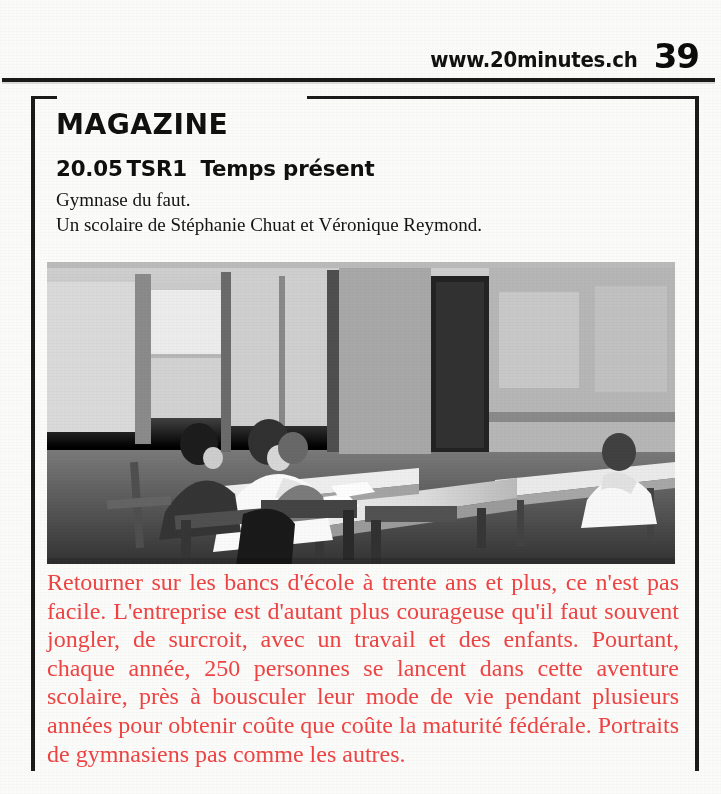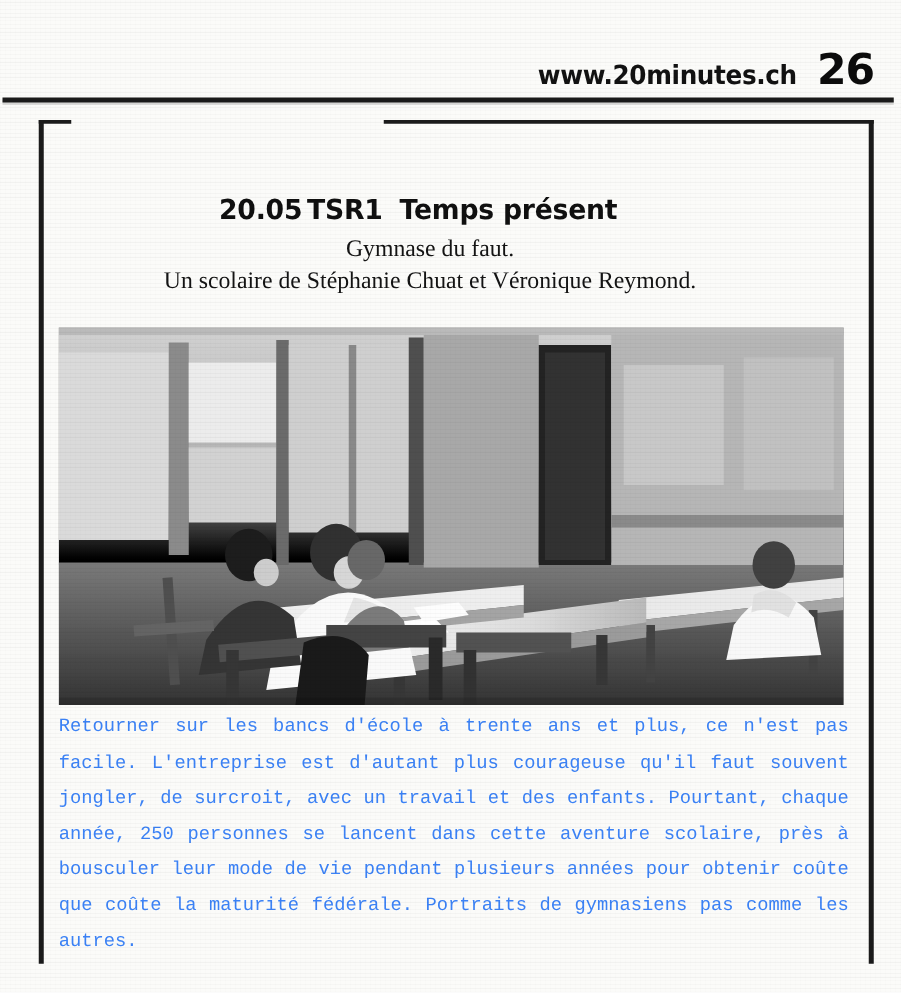--- a/index.html
+++ b/index.html
@@ -92,23 +92,22 @@
     letter-spacing: 0.5px;
     color: #111;
     transform: scaleX(0.97);
     transform-origin: left center;
     line-height: 36px;
   }
   
   .article {
     position: absolute;
     top: 156px;
-    left: 29px;
+    left: 56px;
     width: 630px;
-    text-align: center;
   }
   .headline {
     font-family: "DejaVu Sans", sans-serif;
     font-weight: bold;
     font-size: 22px;
     letter-spacing: -0.2px;
     color: #101010;
     margin: 0 0 6px 0;
     transform: scaleX(0.97);
     transform-origin: left center;
@@ -133,54 +132,57 @@
     overflow: hidden;
     filter: grayscale(100%) contrast(108%);
   }
   .photo svg { display: block; }
   
   .body-copy {
     position: absolute;
     top: 568px;
     left: 47px;
     width: 632px;
-    font-family: Liberation Mono, monospace;
-    font-size: 15px;
+    font-family: Liberation Serif, serif;
+    font-size: 24px;
     line-height: 28.6px;
     text-align: justify;
-    color: #3b82f6;
+    color: #ef4444;
   }
   .body-copy p { margin: 0; }
   
   .grain {
     position: absolute;
     inset: 0;
     pointer-events: none;
     opacity: 0.10;
     background-image:
       repeating-linear-gradient(0deg, rgba(0,0,0,0.35) 0px, rgba(0,0,0,0) 1px, rgba(0,0,0,0) 3px),
       repeating-linear-gradient(90deg, rgba(0,0,0,0.18) 0px, rgba(0,0,0,0) 1px, rgba(0,0,0,0) 4px);
   }
 </style>
 </head>
 <body>
 
 <div class="page">
 
   <div class="masthead">
     <div class="site-url">www.20minutes.ch</div>
-    <div class="page-number">26</div>
+    <div class="page-number">39</div>
   </div>
 
   <div class="rule-top"></div>
 
   <div class="frame">
     <div class="frame-top-gap"></div>
   </div>
 
+  <div class="section-head">
+    <div class="section-title">MAGAZINE</div>
+  </div>
 
   <div class="article">
     <h1 class="headline">
       <span class="time">20.05</span><span class="channel">TSR1</span><span class="program">Temps présent</span>
     </h1>
     <p class="subline">Gymnase du faut.</p>
     <p class="subline">Un scolaire de Stéphanie Chuat et Véronique Reymond.</p>
   </div>
 
   <div class="photo">

